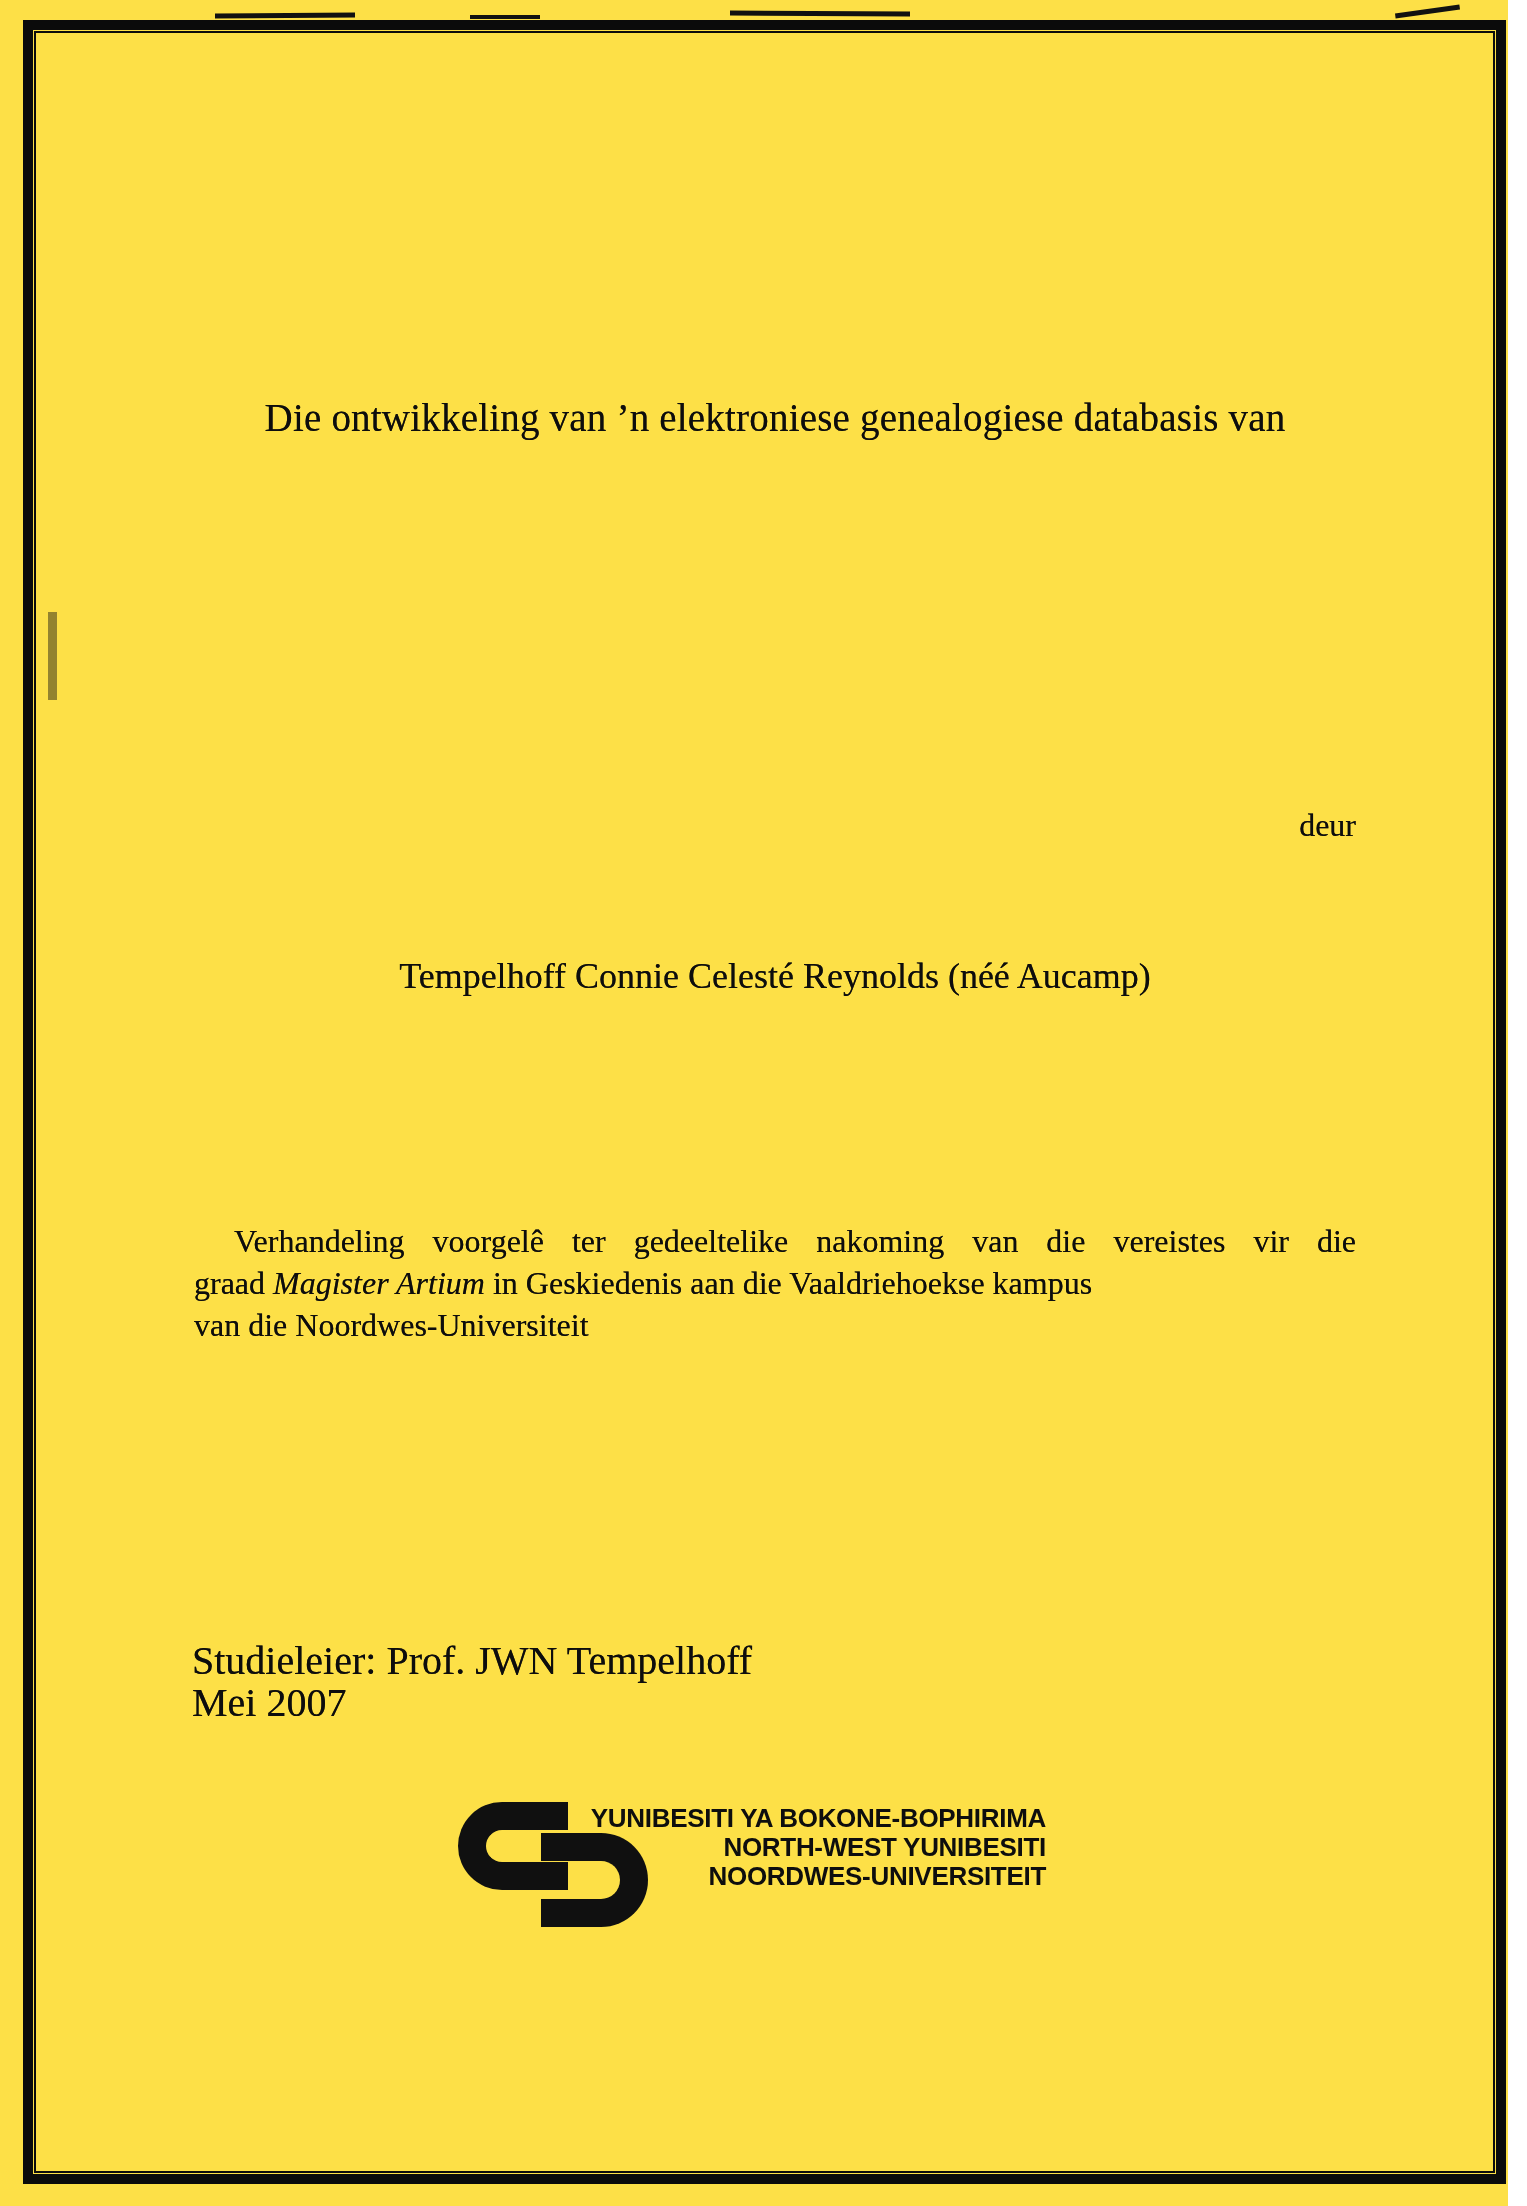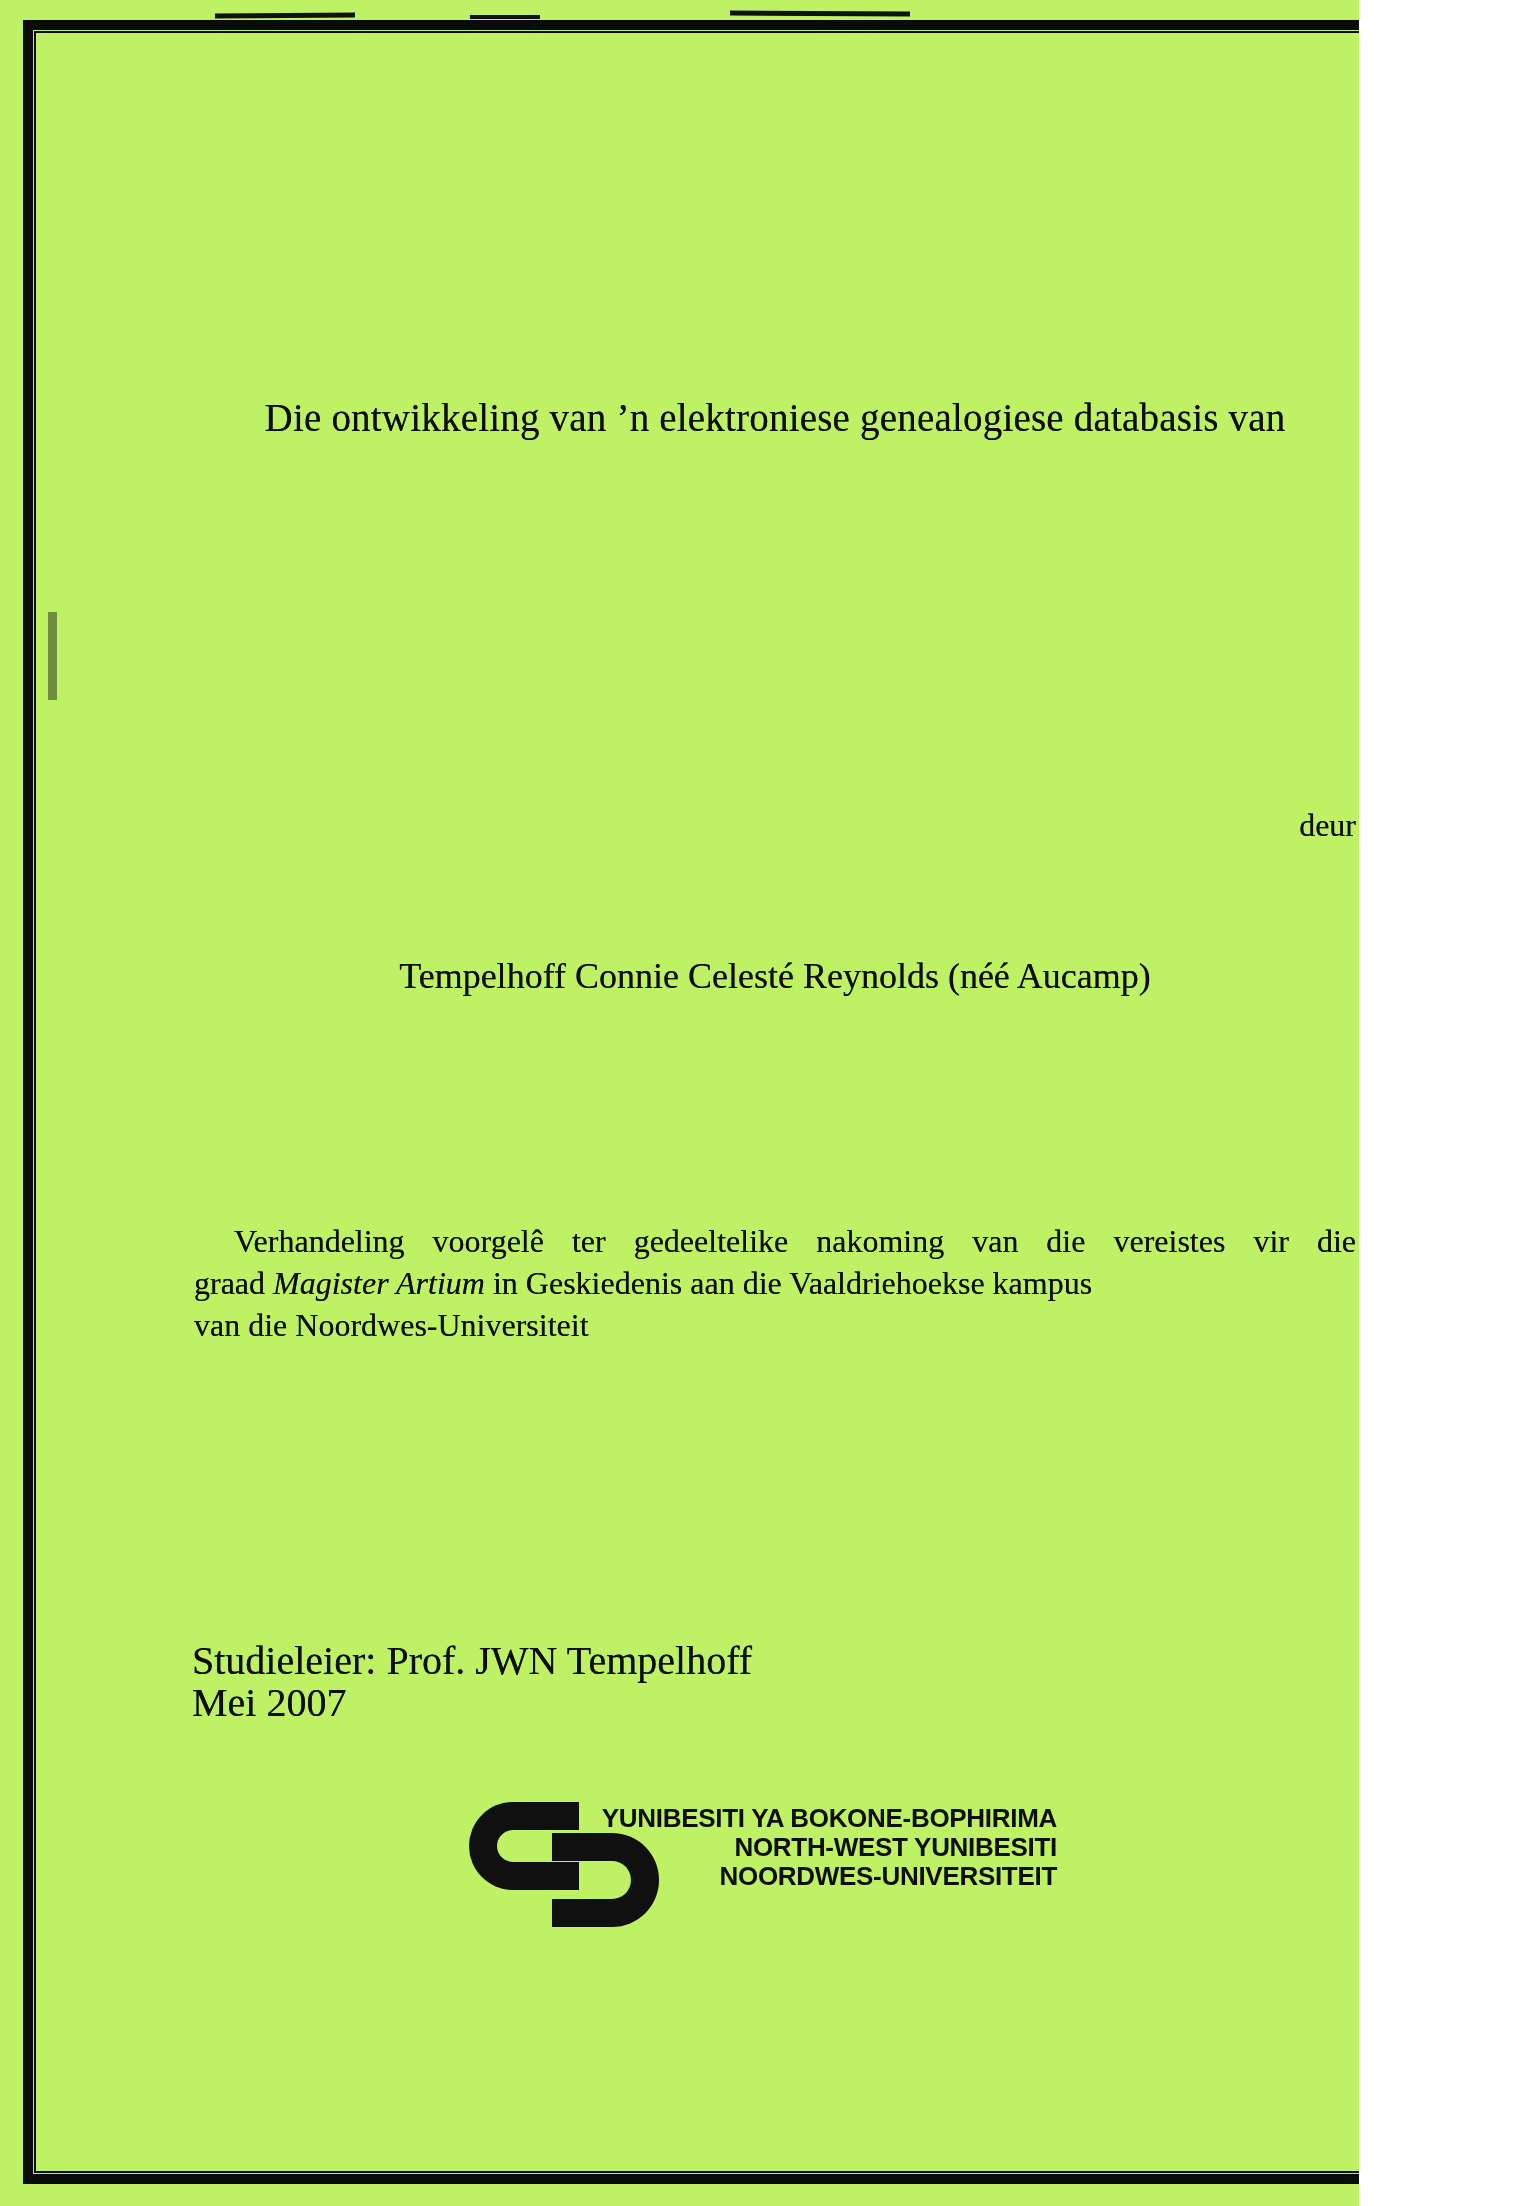--- a/index.html
+++ b/index.html
@@ -1,20 +1,20 @@
 <!DOCTYPE html>
 <html><head>
 <meta charset="utf-8">
 <style>
   html, body { margin: 0; padding: 0; background: #ffffff; }
   .page {
     position: relative;
-    width: 1359px;
+    width: 1508px;
     height: 2206px;
-    background: #bef264;
+    background: #fde047;
     overflow: hidden;
     font-family: "Liberation Serif", "DejaVu Serif", serif;
     color: #0d0d0d;
   }
   
   .frame-outer {
     position: absolute;
     left: 23px; top: 20px;
     width: 1483px; height: 2164px;
     box-sizing: border-box;
@@ -75,21 +75,21 @@
     margin-left: 40px;
   }
   .supervisor-block {
     position: absolute; top: 1640px; left: -2px;
     font-size: 40px;
     line-height: 42px;
     white-space: nowrap;
   }
   
   .logo {
-    position: absolute; left: 469px; top: 1802px;
+    position: absolute; left: 458px; top: 1802px;
     width: 600px; height: 130px;
   }
   .logo-mark { position: absolute; left: 0; top: 0; width: 192px; height: 126px; }
   .c-left, .c-right { position: absolute; box-sizing: border-box; border: 28px solid #101010; }
   .c-left {
     left: 0; top: 0;
     width: 110px; height: 88px;
     border-right: none;
     border-radius: 44px 0 0 44px;
   }

